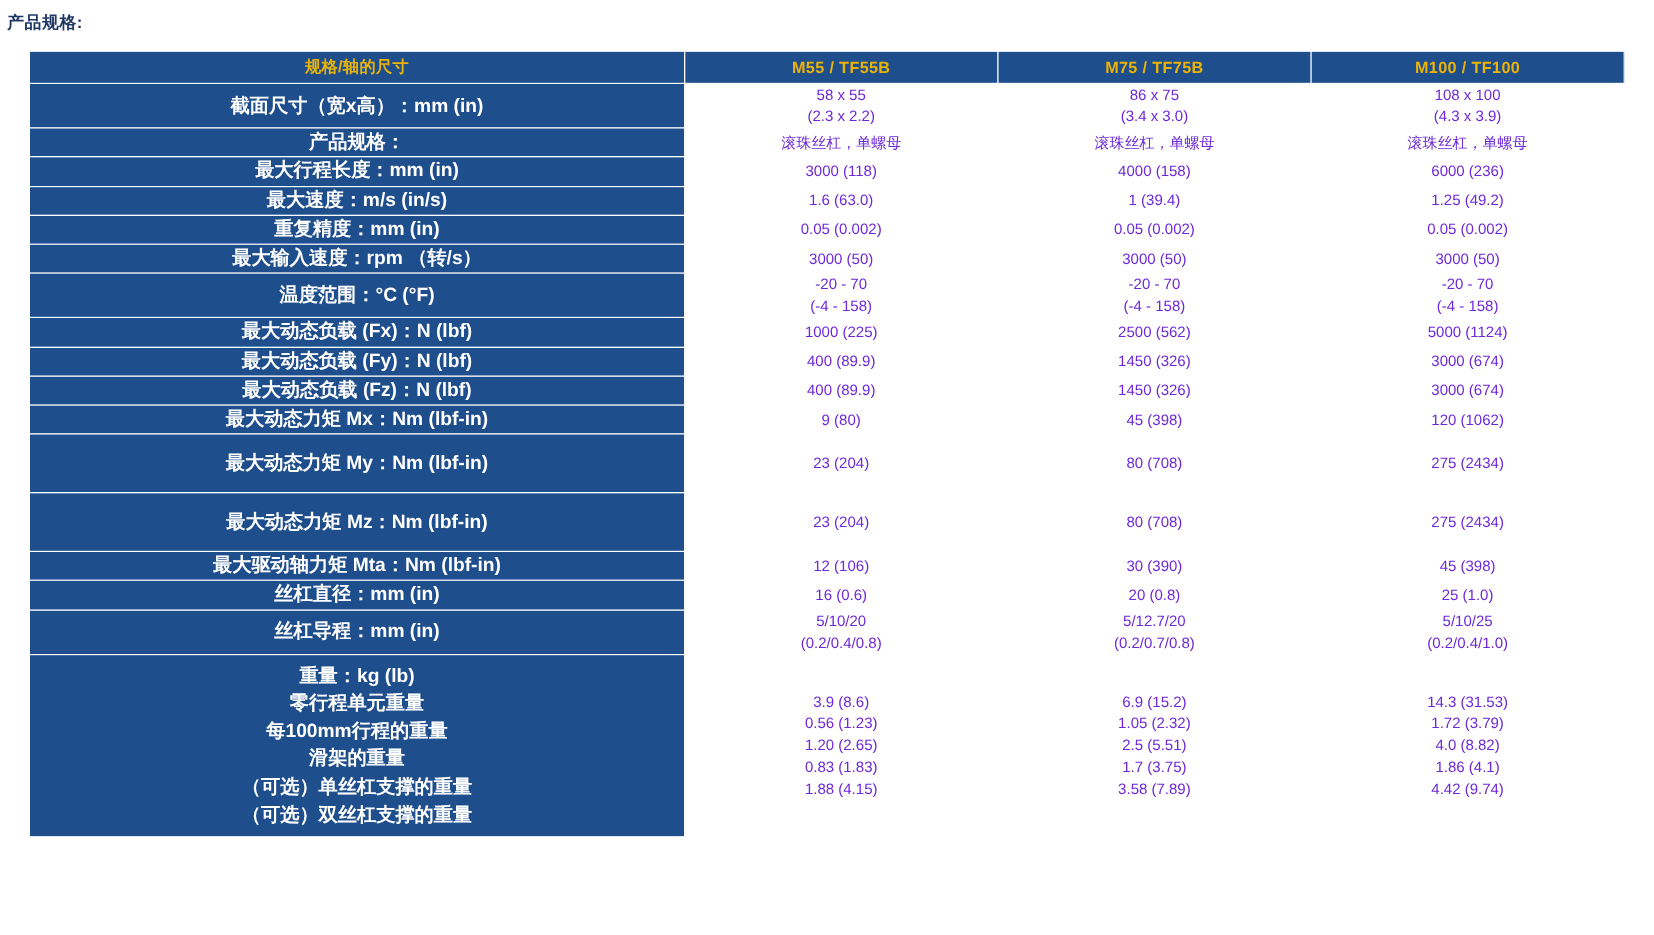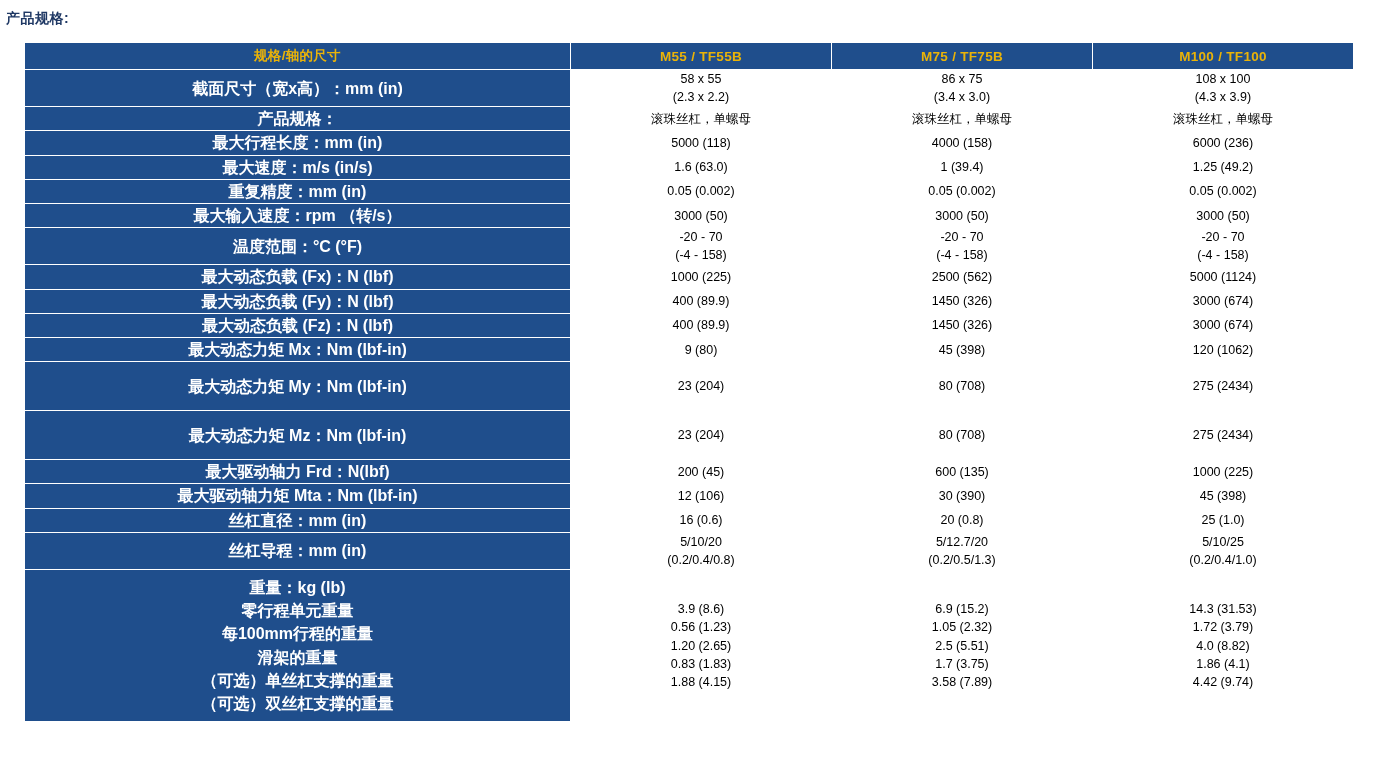--- a/index.html
+++ b/index.html
@@ -53,21 +53,21 @@
     color: #ffffff;
     font-weight: bold;
     font-size: 16px;
     text-align: center;
     padding: 4px 6px;
     line-height: 1.45;
   }
   
   td.val {
     background: #ffffff;
-    color: #000000;
+    color: #6d28d9;
     font-size: 12.5px;
     text-align: center;
     padding: 4px 4px;
     line-height: 1.45;
   }
   td.val .line { display: block; }
   td.label .line { display: block; }
   .tall-row td { height: 48px; }
   .weight-row td.label,
   .weight-row td.val { padding-top: 6px; padding-bottom: 6px; }
@@ -123,21 +123,21 @@
           </td>
           <td class="val">
             <span class="line">滚珠丝杠，单螺母</span>
           </td>
         </tr>
         <tr>
           <td class="label">
             <span class="line">最大行程长度：mm (in)</span>
           </td>
           <td class="val">
-            <span class="line">5000 (118)</span>
+            <span class="line">3000 (118)</span>
           </td>
           <td class="val">
             <span class="line">4000 (158)</span>
           </td>
           <td class="val">
             <span class="line">6000 (236)</span>
           </td>
         </tr>
         <tr>
           <td class="label">
@@ -277,34 +277,20 @@
           </td>
           <td class="val">
             <span class="line">80 (708)</span>
           </td>
           <td class="val">
             <span class="line">275 (2434)</span>
           </td>
         </tr>
         <tr>
           <td class="label">
-            <span class="line">最大驱动轴力 Frd：N(lbf)</span>
-          </td>
-          <td class="val">
-            <span class="line">200 (45)</span>
-          </td>
-          <td class="val">
-            <span class="line">600 (135)</span>
-          </td>
-          <td class="val">
-            <span class="line">1000 (225)</span>
-          </td>
-        </tr>
-        <tr>
-          <td class="label">
             <span class="line">最大驱动轴力矩 Mta：Nm (lbf-in)</span>
           </td>
           <td class="val">
             <span class="line">12 (106)</span>
           </td>
           <td class="val">
             <span class="line">30 (390)</span>
           </td>
           <td class="val">
             <span class="line">45 (398)</span>
@@ -327,21 +313,21 @@
         <tr>
           <td class="label">
             <span class="line">丝杠导程：mm (in)</span>
           </td>
           <td class="val">
             <span class="line">5/10/20</span>
             <span class="line">(0.2/0.4/0.8)</span>
           </td>
           <td class="val">
             <span class="line">5/12.7/20</span>
-            <span class="line">(0.2/0.5/1.3)</span>
+            <span class="line">(0.2/0.7/0.8)</span>
           </td>
           <td class="val">
             <span class="line">5/10/25</span>
             <span class="line">(0.2/0.4/1.0)</span>
           </td>
         </tr>
         <tr class="weight-row">
           <td class="label">
             <span class="line">重量：kg (lb)</span>
             <span class="line">零行程单元重量</span>

